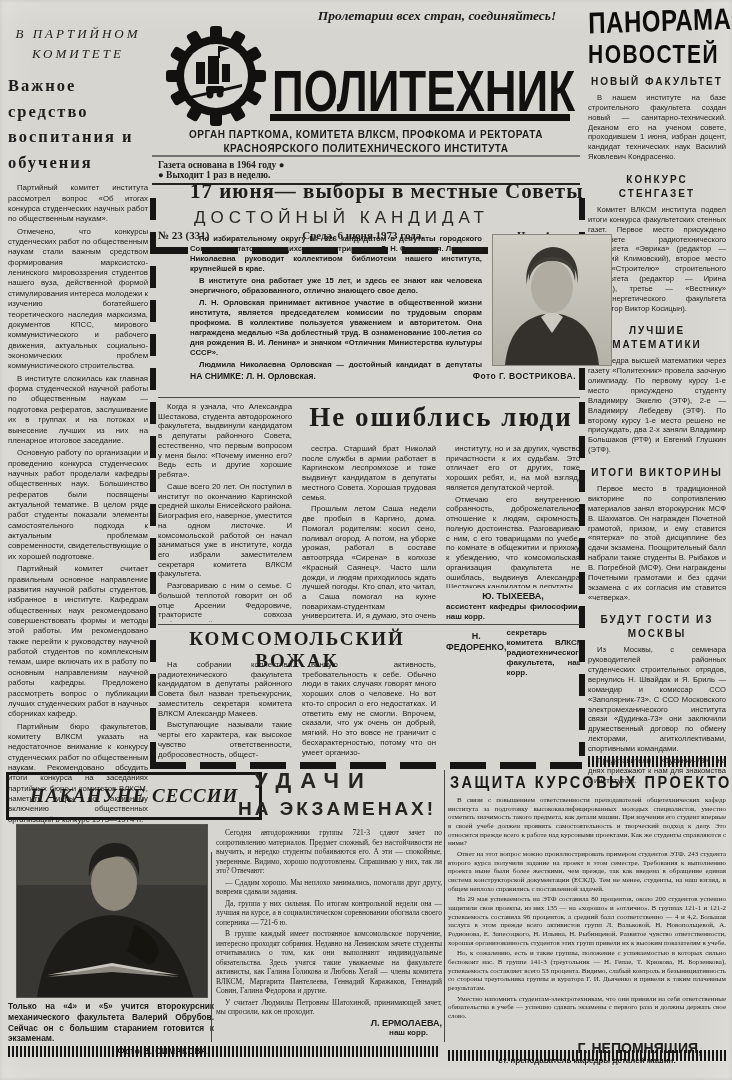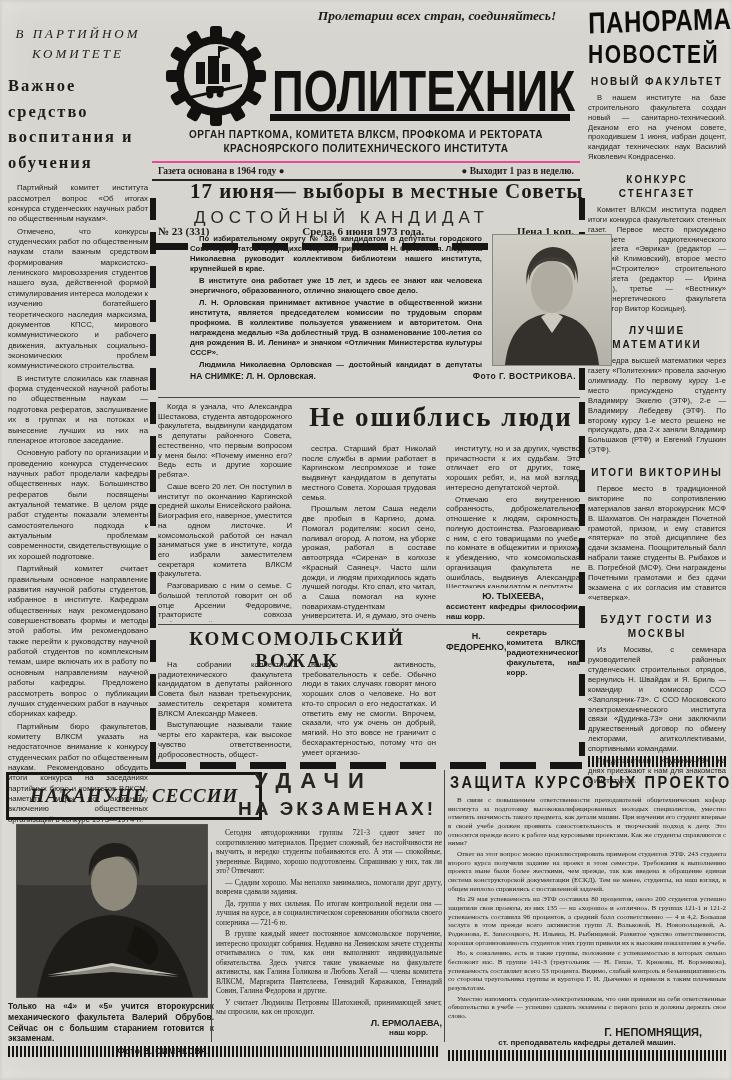--- a/index.html
+++ b/index.html
@@ -19,21 +19,21 @@
   #party .headline{font-family:"Liberation Serif",serif;font-weight:bold;font-size:16.5px;letter-spacing:2px;line-height:1.55;margin:10px 0 8px;}
   #party .body{font-size:7.8px;line-height:1.33;}
   
   #masthead{position:absolute;left:152px;top:4px;width:428px;}
   #slogan{margin:4px 0 0 150px;width:270px;text-align:center;font-family:"Liberation Serif",serif;font-style:italic;font-weight:bold;font-size:13.5px;}
   #logo-row{display:flex;align-items:center;margin-top:2px;}
   #gear{flex:0 0 100px;margin-left:14px;}
   #np-title{flex:1;font-weight:bold;font-size:44px;letter-spacing:0px;transform:scaleY(1.3);transform-origin:left top;margin:16px 0 0 6px;white-space:nowrap;color:#12110f;}
   #title-bar{height:7px;background:#12110f;width:300px;margin:-12px 0 0 118px;}
   #subtitle{text-align:center;font-weight:bold;font-size:10px;letter-spacing:.5px;line-height:1.35;margin-top:7px;}
-  #founded-row{display:flex;justify-content:space-between;border-top:2px solid #ec4899;border-bottom:2px solid #252421;margin-top:6px;padding:3px 6px;font-family:"Liberation Serif",serif;font-weight:bold;font-size:9.5px;}
+  #founded-row{display:flex;justify-content:space-between;border-top:2px solid #737373;border-bottom:2px solid #252421;padding:3px 6px;font-family:"Liberation Serif",serif;font-weight:bold;font-size:9.5px;flex-direction:column;}
   #issue-row{display:flex;justify-content:space-between;padding:5px 6px 6px;font-family:"Liberation Serif",serif;font-weight:bold;font-size:11px;margin-top:39px;}
   
   #panorama{position:absolute;left:588px;top:6px;width:138px;}
   #pan-logo1{font-weight:bold;font-size:24px;transform:scaleY(1.25) rotate(-1.5deg);transform-origin:left top;color:#0e0d0b;letter-spacing:.5px;}
   #pan-logo2{font-weight:bold;font-size:21px;transform:scaleY(1.2);transform-origin:left top;color:#0e0d0b;letter-spacing:1.5px;margin-top:6px;}
   .pan-head{font-weight:bold;font-size:10px;letter-spacing:2px;text-align:center;line-height:1.4;margin:11px 0 4px;}
   .pan-body{font-size:7.6px;line-height:1.3;}
   
   #elections{position:absolute;left:158px;top:179px;width:422px;margin-left:32px;}
   #el-h1{font-family:"Liberation Serif",serif;font-weight:bold;font-size:21px;letter-spacing:1px;white-space:nowrap;}
@@ -69,21 +69,21 @@
   #exams{position:absolute;left:216px;top:768px;width:226px;}
   #ex-h1{font-weight:bold;font-size:22px;letter-spacing:9px;margin-left:38px;color:#262522;}
   #ex-h2{font-weight:bold;font-size:19px;letter-spacing:3px;margin:4px 0 8px 22px;color:#262522;}
   #ex-body{font-family:"Liberation Serif",serif;font-size:7.5px;line-height:1.27;height:188px;overflow:hidden;}
   #ex-sig{text-align:right;font-weight:bold;font-size:9px;margin-top:2px;}
   #ex-role{text-align:right;font-weight:bold;font-size:8px;padding-right:14px;}
   
   #projects{position:absolute;left:448px;top:768px;width:278px;}
   #pr-h{font-weight:bold;font-size:14.5px;letter-spacing:2.5px;transform:scaleY(1.2);transform-origin:left top;white-space:nowrap;margin:4px 0 8px 2px;color:#1b1a18;}
   #pr-body{font-family:"Liberation Serif",serif;font-size:7px;line-height:1.24;height:228px;overflow:hidden;}
-  #pr-sig{text-align:right;font-weight:bold;font-size:11px;margin-top:2px;padding-right:24px;}
+  #pr-sig{text-align:right;font-weight:bold;font-size:14px;margin-top:16px;padding-right:24px;}
   #pr-role{text-align:center;font-weight:bold;font-size:8px;}
 </style>
 </head>
 <body>
 
 <div id="page">
 
   <div id="party">
     <div class="kicker">В ПАРТИЙНОМ КОМИТЕТЕ</div>
     <div class="headline">Важное средство воспитания и обучения</div>
@@ -212,21 +212,21 @@
         <p>Когда я узнала, что Александра Шестакова, студента автодорожного факультета, выдвинули кандидатом в депутаты районного Совета, естественно, что первым вопросом у меня было: «Почему именно его? Ведь есть и другие хорошие ребята».</p>
         <p>Саше всего 20 лет. Он поступил в институт по окончанию Каргинской средней школы Енисейского района. Биография его, наверное, уместится на одном листочке. И комсомольской работой он начал заниматься уже в институте, когда его избрали заместителем секретаря комитета ВЛКСМ факультета.</p>
         <p>Разговариваю с ним о семье. С большой теплотой говорит он об отце Арсении Федоровиче, трактористе совхоза «Абалаковский», о матери Ольге Марковне, доярке того же совхоза. У Саши два брата и</p>
       </div>
     <div id="ne-c2" class="ne-col body">
         <p>сестра. Старший брат Николай после службы в армии работает в Каргинском леспромхозе и тоже выдвинут кандидатом в депутаты местного Совета. Хорошая трудовая семья.</p>
         <p>Прошлым летом Саша недели две пробыл в Каргино, дома. Помогал родителям: косил сено, поливал огород. А потом, на уборке урожая, работал в составе автоотряда «Сирена» в колхозе «Красный Саянец». Часто шли дожди, и людям приходилось ждать лучшей погоды. Кто спал, кто читал, а Саша помогал на кухне поварихам-студенткам университета. И, я думаю, это очень характерно для Саши — быть ответственным не только за себя, своих товарищей по</p>
       </div>
     <div id="ne-c3" class="ne-col">
       <div class="flow body">
-          <p>институту, но и за других, чувство причастности к их судьбам. Это отличает его от других, тоже хороших ребят, и, на мой взгляд, интересно депутатской чертой.</p>
+          <p>институту, но и за других, чувство причастности к их судьбам. Это отличает его от других, тоже хороших ребят, и, на мой взгляд, является депутатской чертой.</p>
           <p>Отмечаю его внутреннюю собранность, доброжелательное отношение к людям, скромность, полную достоинства. Разговариваю с ним, с его товарищами по учебе, по комнате в общежитии и прихожу к убеждению, что комсомольская организация факультета не ошиблась, выдвинув Александра Шестакова кандидатом в депутаты.</p>
         </div>
       <div class="sig-name">Ю. ТЫХЕЕВА,</div>
       <div class="sig-role">ассистент кафедры философии, наш корр.</div>
     </div>
   </div>
   <div class="rule" style="left:158px;top:624px;width:422px;"></div>
 
   <div id="vz">
     <div id="vz-title">КОМСОМОЛЬСКИЙ ВОЖАК</div>

